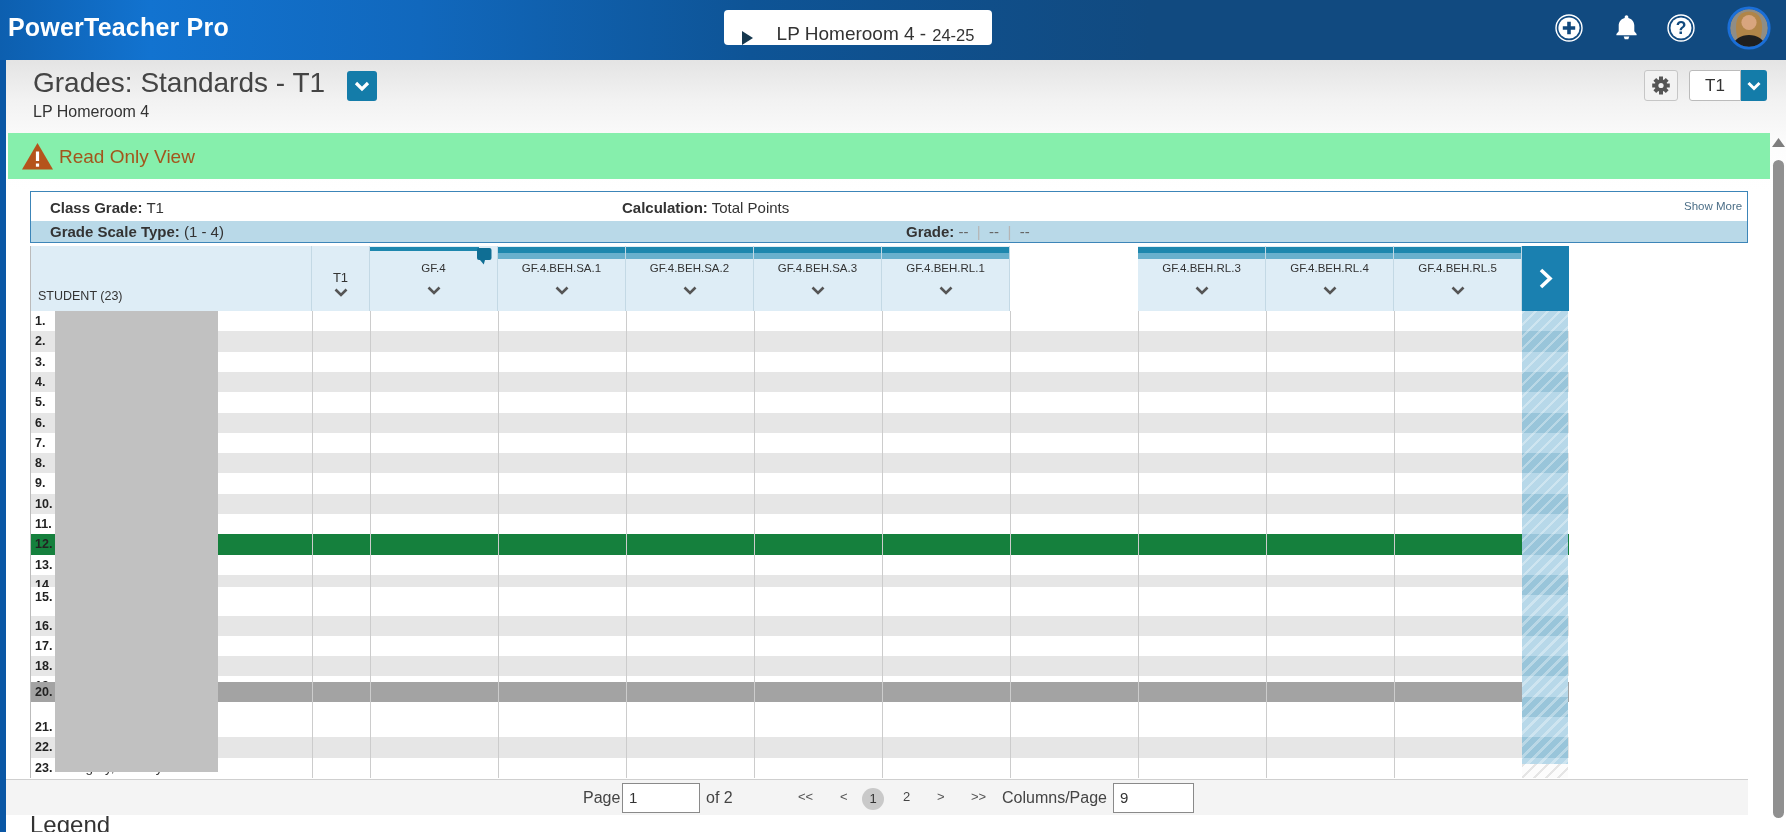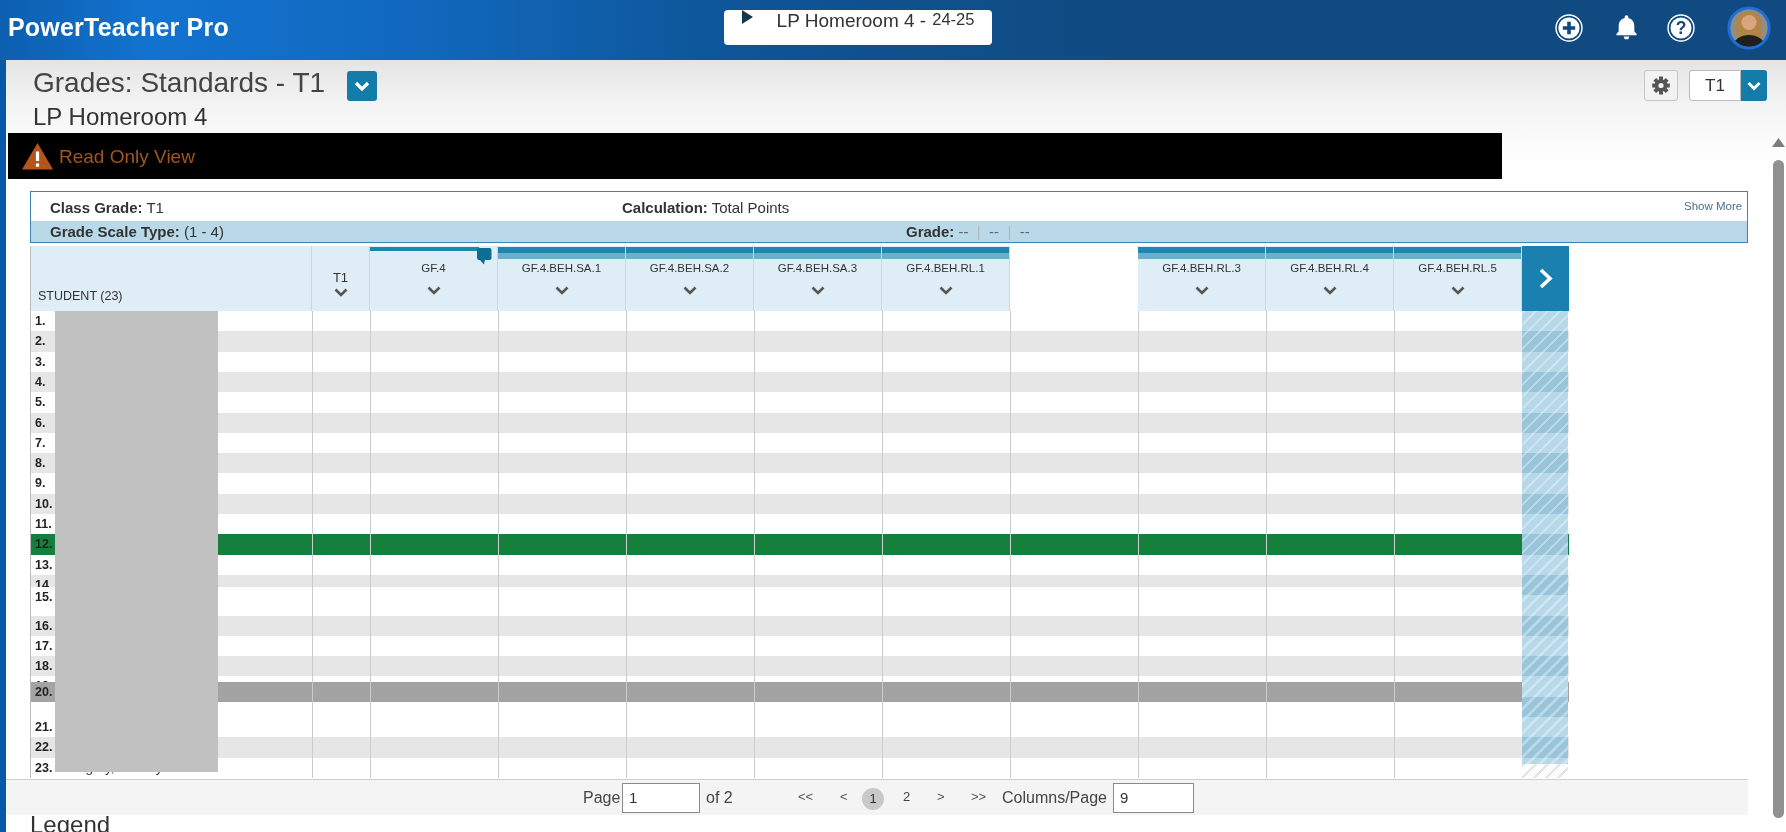--- a/index.html
+++ b/index.html
@@ -4,35 +4,35 @@
 *{margin:0;padding:0;box-sizing:border-box}
 html,body{width:1786px;height:832px;overflow:hidden;background:#fff;
  font-family:"Liberation Sans",sans-serif;}
 .abs{position:absolute}
 #page{position:relative;width:1786px;height:832px;overflow:hidden}
 
 #hdr{position:absolute;left:0;top:0;width:1786px;height:60px;
  background:linear-gradient(to right,#0d5faf 0px,#1273d0 150px,#1168bd 420px,#0e5496 750px,#114a80 1150px,#114a80 1786px)}
 #hdr h1{position:absolute;left:8px;top:13px;font-size:25px;font-weight:bold;color:#fff;letter-spacing:.2px}
 #classbtn{position:absolute;left:724px;top:10px;width:268px;height:35px;background:#fff;border-radius:4px;
- display:flex;align-items:flex-start;justify-content:center;font-size:19px;color:#333}
+ display:flex;align-items:flex-end;justify-content:center;font-size:19px;color:#333}
 #classbtn .tri{width:0;height:0;border-left:11px solid #16384f;border-top:7.5px solid transparent;
  border-bottom:7.5px solid transparent;margin-right:24px}
 #classbtn .yr{font-size:16.5px;margin-left:6px}
 
 #leftbar{position:absolute;left:0;top:60px;width:6px;height:772px;background:#0a57a5}
 
 #contentbg{position:absolute;left:6px;top:60px;width:1780px;height:772px;
  background:linear-gradient(to bottom,#e4e4e4 0px,#f2f2f2 40px,#fdfdfd 90px,#ffffff 130px)}
 
 #title{position:absolute;left:33px;top:67px;font-size:28px;color:#444}
-#subtitle{position:absolute;left:33px;top:103px;font-size:24px;color:#333}
+#subtitle{position:absolute;left:33px;top:103px;font-size:16px;color:#333}
 .tealbtn{background:#147ca9;border-radius:3px}
 
-#warn{position:absolute;left:8px;top:133px;width:1494px;height:46px;background:#000000}
+#warn{position:absolute;left:8px;top:133px;width:1762px;height:46px;background:#86efac}
 #warn .txt{position:absolute;left:51px;top:13px;font-size:19px;color:#a3551c}
 
 #sum{position:absolute;left:30px;top:191px;width:1718px;height:52px;border:1px solid #3c85b8;background:#fff}
 #sumrow2{position:absolute;left:0;top:29px;width:1716px;height:21px;background:#b9d9e8}
 .lbl{font-weight:bold;color:#333}
 #sum .t{position:absolute;font-size:15px;color:#333;white-space:nowrap}
 
 #tbl{position:absolute;left:30px;top:246px;width:1538px;height:532px;background:#fff}
 .hcell{position:absolute;top:0;height:65px;background:#deedf6;border-right:1px solid #c3d9e5}
 .hlabel{position:absolute;width:100%;text-align:center;font-size:11.5px;color:#333}

